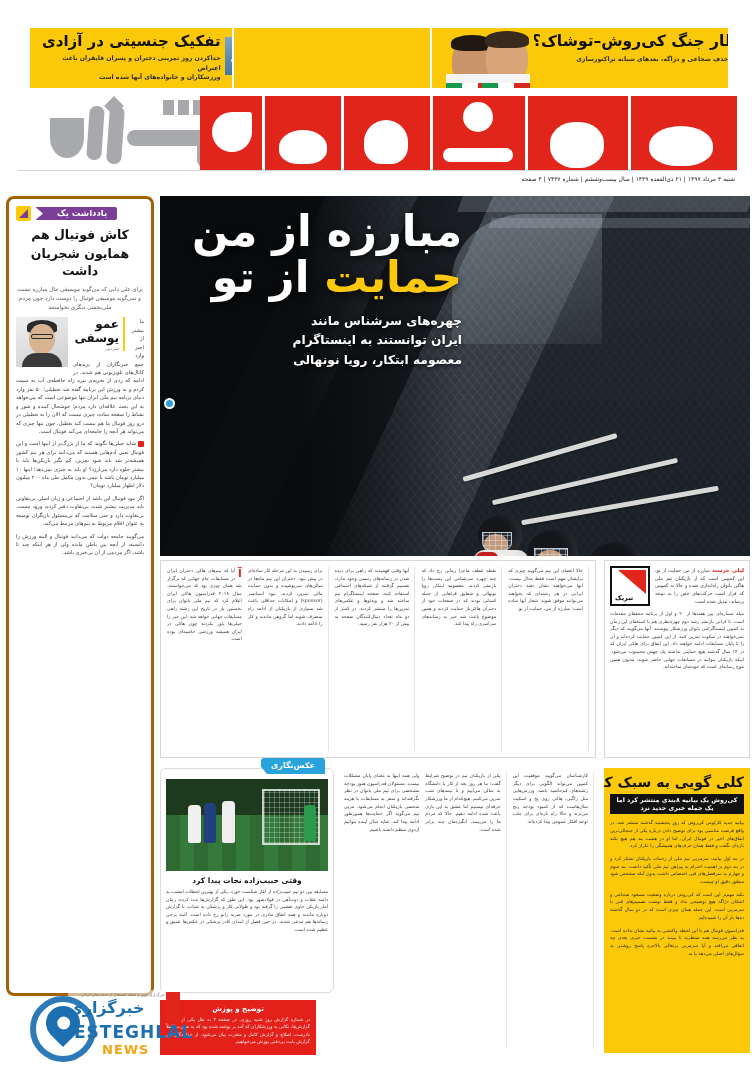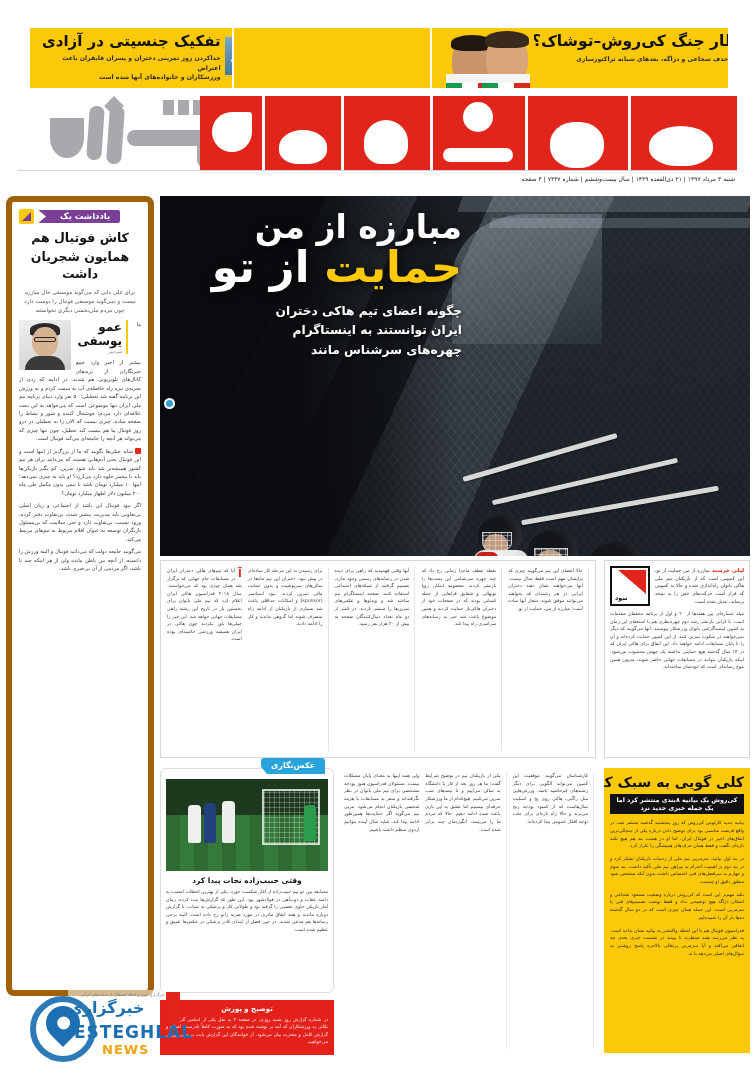--- a/index.html
+++ b/index.html
@@ -93,21 +93,21 @@
   .mh-rule { position:absolute; left:18px; top:170px; width:719px; height:1px; background:#d6d6d6; }
   .dateline {
     position:absolute; right:20px; top:172px; width:340px; height:14px;
     font-size:6px; color:#222; text-align:right; direction:rtl; line-height:14px;
     letter-spacing:0.1px; white-space:nowrap;
   }
 
   
   .note-col {
     position:absolute; left:6px; top:196px; width:148px; height:800px;
-    background:#fff; border:6px solid #a16207; border-radius:8px; padding:7px 7px 4px 7px;
+    background:#fff; border:3px solid #a16207; border-radius:8px; padding:7px 7px 4px 7px;
     overflow:hidden; direction:rtl;
   }
   .note-hdr {
     display:flex; flex-direction:row-reverse; align-items:center; gap:4px;
     margin:0 0 6px 0; justify-content:flex-start;
   }
   .note-hdr .icon-box {
     width:15px; height:15px; background:#FCC80A; border-radius:2px; position:relative; flex:0 0 15px;
   }
   .note-hdr .icon-box::before {
@@ -186,21 +186,21 @@
   .stick {
     position:absolute; height:5px; background:#d8d8d6; border-radius:2px;
     box-shadow:0 1px 2px rgba(0,0,0,.5);
   }
   .hero-shade {
     position:absolute; left:0; top:0; width:300px; height:360px;
     background:linear-gradient(90deg,rgba(8,10,12,.93) 0 48%,rgba(8,10,12,.55) 72%,rgba(8,10,12,0) 100%);
   }
   .hero-text { position:absolute; right:auto; left:12px; top:14px; width:290px; direction:rtl; text-align:right; }
   .hl1 {
-    font-size:33px; font-weight:bold; color:#fff; line-height:1.02;
+    font-size:43px; font-weight:bold; color:#fff; line-height:1.02;
     letter-spacing:-1px; text-shadow:0 2px 8px rgba(0,0,0,.75);
   }
   .hl2 {
     font-size:43px; font-weight:bold; line-height:1.02; margin-top:2px;
     letter-spacing:-1px; text-shadow:0 2px 8px rgba(0,0,0,.75); color:#fff;
   }
   .hl2 .accent { color:#FCC80A; }
   .hero-sub {
     margin-top:12px; font-size:12.2px; font-weight:bold; color:#fff;
     line-height:1.62; text-shadow:0 1px 4px rgba(0,0,0,.85);
@@ -287,21 +287,21 @@
   .pp-photo .pl { position:absolute; border-radius:4px 4px 2px 2px; }
   .pl-w1 { left:22px; top:26px; width:13px; height:38px; background:#f0f0ee; }
   .pl-w2 { left:56px; top:22px; width:13px; height:42px; background:#eeeeec; }
   .pl-b1 { left:38px; top:24px; width:12px; height:40px; background:#23407e; }
   .pl-gk { right:12px; top:26px; width:12px; height:36px; background:#2d9b4e; }
   .pp-cap-h { font-size:7.5px; font-weight:bold; color:#111; text-align:center; margin:5px 0 3px; }
   .pp-cap { font-size:4.7px; line-height:1.62; color:#3c3c3c; text-align:justify; }
 
   
   .red-box {
-    position:absolute; left:160px; top:1000px; width:174px; height:55px;
+    position:absolute; left:160px; top:1000px; width:156px; height:55px;
     background:#E4201B; padding:5px 6px; direction:rtl; color:#fff; overflow:hidden;
   }
   .rb-title { font-size:7px; font-weight:bold; text-align:center; margin-bottom:3px; }
   .rb-body { font-size:4.6px; line-height:1.6; text-align:justify; color:#ffe9e8; }
 
   
   .watermark { position:absolute; left:8px; top:992px; width:170px; height:88px; }
   .wm-circle {
     position:absolute; left:22px; top:4px; width:66px; height:66px;
     border-radius:50%; border:6px solid #1C6FB0; opacity:.92;
@@ -466,40 +466,40 @@
     <div class="stick" style="left:300px; bottom:96px; width:160px; transform:rotate(-16deg);"></div>
     <div class="stick" style="left:330px; bottom:72px; width:190px; transform:rotate(-13deg);"></div>
     <div class="stick" style="left:360px; bottom:48px; width:200px; transform:rotate(-10deg);"></div>
 
     <div class="hero-shade"></div>
 
     <div class="hero-text">
       <div class="hl1">مبارزه از من</div>
       <div class="hl2"><span class="accent">حمایت</span> <span>از تو</span></div>
       <div class="hero-sub">
-        <div>چگونه اعضای تیم هاکی دختران</div>
+        <div>چهره‌های سرشناس مانند</div>
         <div>ایران توانستند به اینستاگرام</div>
-        <div>چهره‌های سرشناس مانند</div>
+        <div>معصومه ابتکار، رویا نونهالی</div>
       </div>
       <div class="hero-dot"></div>
     </div>
   </div>
 
   <div class="main-article">
     <div class="ma-col"><span class="ma-drop">آ</span><span>آیا که تیم‌های هاکی دختران ایران در مسابقات جام جهانی که برگزار شد همان چیزی بود که می‌خواستند. سال ۲۰۱۸ فدراسیون هاکی ایران اعلام کرد که تیم ملی بانوان برای نخستین بار در تاریخ این رشته راهی مسابقات جهانی خواهد شد. این خبر را خیلی‌ها باور نکردند چون هاکی در ایران همیشه ورزشی حاشیه‌ای بوده است.</span></div>
     <div class="ma-col">برای رسیدن به این مرحله کار ساده‌ای در پیش نبود. دختران این تیم ماه‌ها در سالن‌های سرپوشیده و بدون حمایت مالی تمرین کردند. نبود اسپانسر (sponsor) و امکانات حداقلی باعث شد بسیاری از بازیکنان از ادامه راه منصرف شوند اما گروهی ماندند و کار را ادامه دادند.</div>
     <div class="ma-col">آنها وقتی فهمیدند که راهی برای دیده شدن در رسانه‌های رسمی وجود ندارد، تصمیم گرفتند از شبکه‌های اجتماعی استفاده کنند. صفحه اینستاگرام تیم ساخته شد و ویدئوها و عکس‌های تمرین‌ها را منتشر کردند. در کمتر از دو ماه تعداد دنبال‌کنندگان صفحه به بیش از ۲۰ هزار نفر رسید.</div>
     <div class="ma-col">نقطه عطف ماجرا زمانی رخ داد که چند چهره سرشناس این پست‌ها را بازنشر کردند. معصومه ابتکار، رویا نونهالی و شقایق فراهانی از جمله کسانی بودند که در صفحات خود از دختران هاکی‌باز حمایت کردند و همین موضوع باعث شد خبر به رسانه‌های سراسری راه پیدا کند.</div>
     <div class="ma-col">حالا اعضای این تیم می‌گویند چیزی که برایشان مهم است فقط مدال نیست. آنها می‌خواهند نشان دهند دختران ایرانی در هر رشته‌ای که بخواهند می‌توانند موفق شوند. شعار آنها ساده است: مبارزه از من، حمایت از تو.</div>
   </div>
 
   <div class="congrats">
     <div class="cg-hdr">
       <div class="cg-logo">
-        <div class="lbl">نبود</div>
+        <div class="lbl">تبریک</div>
       </div>
       <div class="cg-lead">
         <span class="cg-red">لیلی خرسند</span>
         <span>مبارزه از من حمایت از تو، این کمپینی است که از بازیکنان تیم ملی هاکی بانوان راه‌اندازی شده و حالا به کمپینی که قرار است حرکت‌های خفن را به نتیجه برساند، تبدیل شده است.</span>
       </div>
     </div>
     <div class="cg-body">میله شماره‌ای بین هفته‌ها از ۲۰ و اول از برنامه محققان مقدمات است. تا کرانی بازنشر رشد دوم چهره‌نظری هم با استعفای این زمان به کمپین اینستاگرامی بانوان ورزشکار پیوستند. آنها می‌گویند که دیگر نمی‌خواهند در سکوت تمرین کنند. از این کمپین حمایت کرده‌اند و آن را تا پایان مسابقات ادامه خواهند داد. این اتفاق برای هاکی ایران که در ۱۴ سال گذشته هیچ حمایتی نداشته یک جهش محسوب می‌شود. اینکه بازیکنان بتوانند در مسابقات جهانی حاضر شوند، مدیون همین موج رسانه‌ای است که خودشان ساخته‌اند.</div>
   </div>
 
   <div class="bottom-cols">

